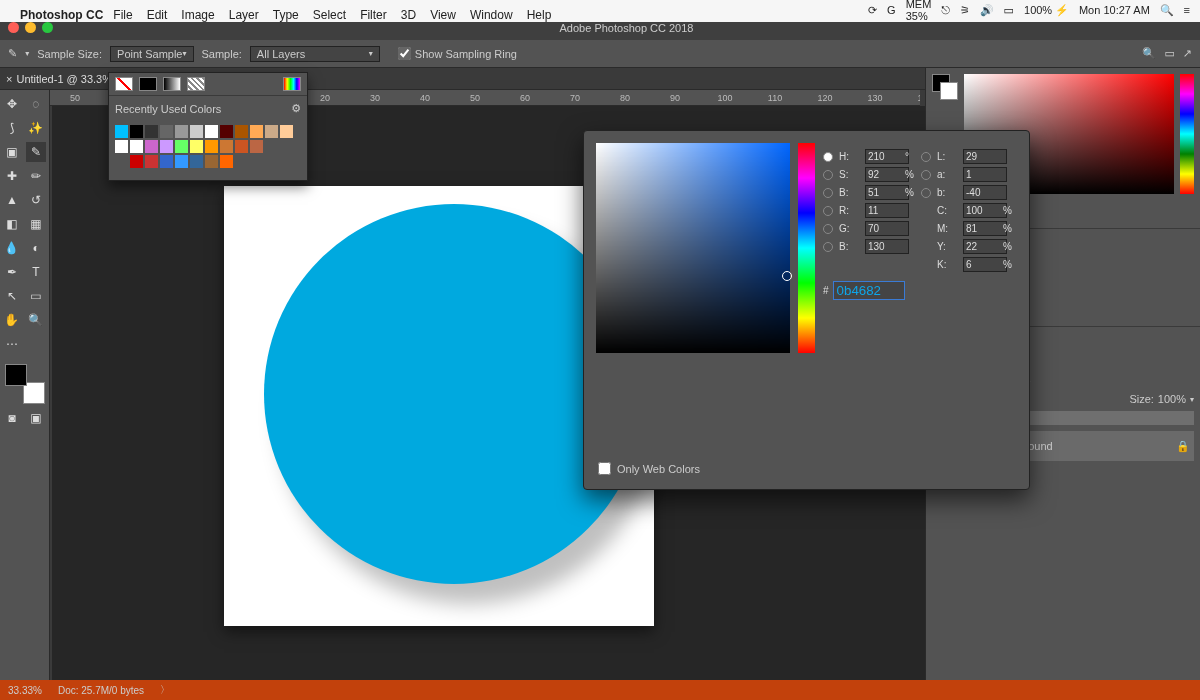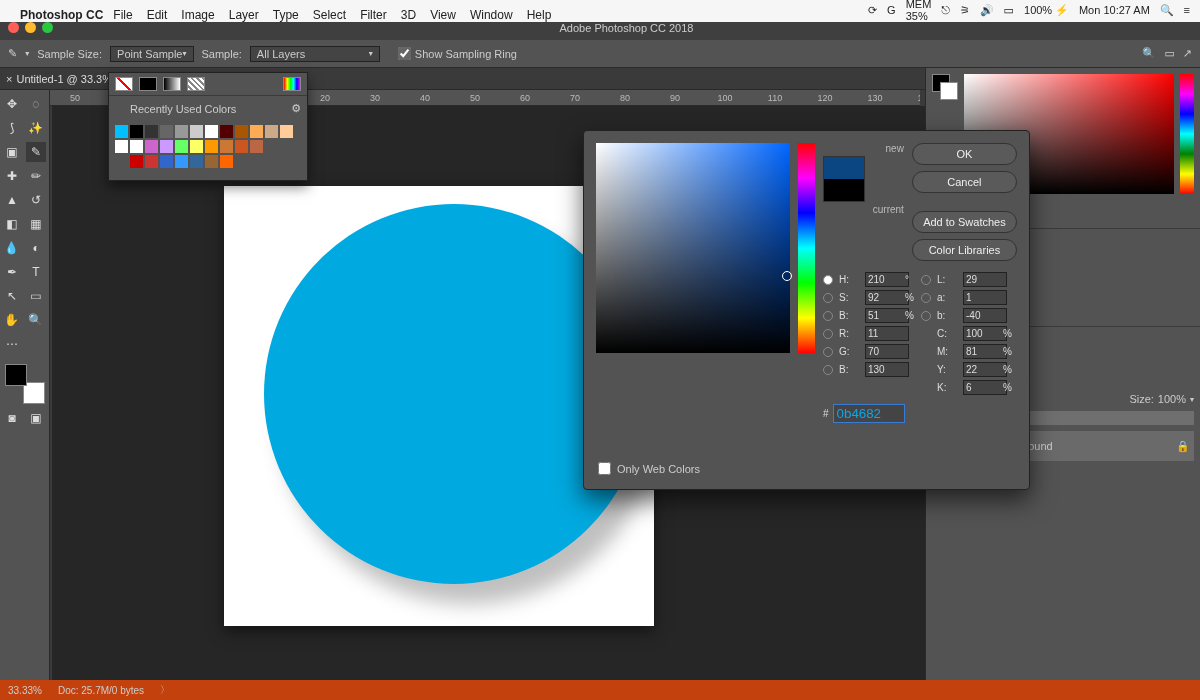--- a/index.html
+++ b/index.html
@@ -57,21 +57,21 @@
 .layer-thumb { width:28px; height:22px; background:#eee; border:1px solid #888; }
 
 
 .recent { position:absolute; top:72px; left:108px; width:200px; background:#535353; border:1px solid #222; color:#ccc; font-size:11px; box-shadow:0 6px 12px rgba(0,0,0,.5); z-index:5;}
 .recent-head { padding:4px 6px; display:flex; align-items:center; gap:6px; border-bottom:1px solid #3a3a3a;}
 .swatch { width:18px; height:14px; border:1px solid #888; }
 .swatch.stripe { background:repeating-linear-gradient(45deg,#fff,#fff 2px,#888 2px,#888 4px);}
 .swatch.red-cross { background:linear-gradient(45deg,transparent 45%,red 45%,red 55%,transparent 55%),#fff;}
 .swatch.grad { background:linear-gradient(90deg,#000,#fff);}
 .swatch.spectrum{ background:linear-gradient(90deg,red,yellow,lime,cyan,blue,magenta);}
-.recent-title { padding:6px; display:flex; justify-content:space-between; align-items:flex-end;margin-left:15px;}
+.recent-title { padding:6px; display:flex; justify-content:space-between; align-items:flex-end;}
 .recent-grid { padding:4px 6px 12px; display:flex; flex-wrap:wrap; gap:2px; }
 .recent-grid div { width:13px; height:13px; }
 
 
 .picker { position:absolute; top:130px; left:583px; width:447px; height:360px; background:#535353; border:1px solid #222; box-shadow:0 10px 24px rgba(0,0,0,.6); color:#ddd; font-size:11px; z-index:10; border-radius:4px; overflow:hidden;}
 .picker-title { height:22px; background:linear-gradient(#6a6a6a,#595959); text-align:center; line-height:22px; color:#eee; border-bottom:1px solid #333;}
 .picker-body { display:flex; padding:12px; gap:8px; }
 .sat { width:210px; height:210px; background:linear-gradient(to bottom,rgba(0,0,0,0),#000),linear-gradient(to right,#fff,#0066ff); position:relative;}
 .sat .marker { position:absolute; width:10px; height:10px; border:1px solid #fff; border-radius:50%; }
 .hue { width:18px; height:210px; background:linear-gradient(to bottom,red,magenta,blue,cyan,lime,yellow,red);}
@@ -323,37 +323,20 @@
     </div>
 </div>
 
 <div class="picker">
   <div class="picker-body">
     <div class="sat">
       <div class="marker" style="left:186px;top:128px"></div>
     </div>
     <div class="hue"></div>
     <div class="picker-right">
-      <div style="display:flex;gap:8px;align-items:flex-start">
-        <div style="flex:1">
-          <div style="font-size:10px;text-align:right;color:#bbb;margin-bottom:2px">new</div>
-          <div class="preview-sw">
-            <div style="background:#0b4682"></div>
-            <div style="background:#000000"></div>
-          </div>
-          <div style="font-size:10px;text-align:right;color:#bbb;margin-top:2px">current</div>
-        </div>
-        <div style="flex:1.3;display:flex;flex-direction:column;gap:6px">
-          <div class="btn">OK</div>
-          <div class="btn">Cancel</div>
-          <div style="height:6px"></div>
-          <div class="btn">Add to Swatches</div>
-          <div class="btn">Color Libraries</div>
-        </div>
-      </div>
       <div class="field-grid">
         <div class="r" style="background:#fff"></div>
           <span>H:</span>
           <input value="210" style="">
           <span>°</span>
         <div class="r"></div>
           <span>L:</span>
           <input value="29" style="">
           <span></span>
         <div class="r"></div>

